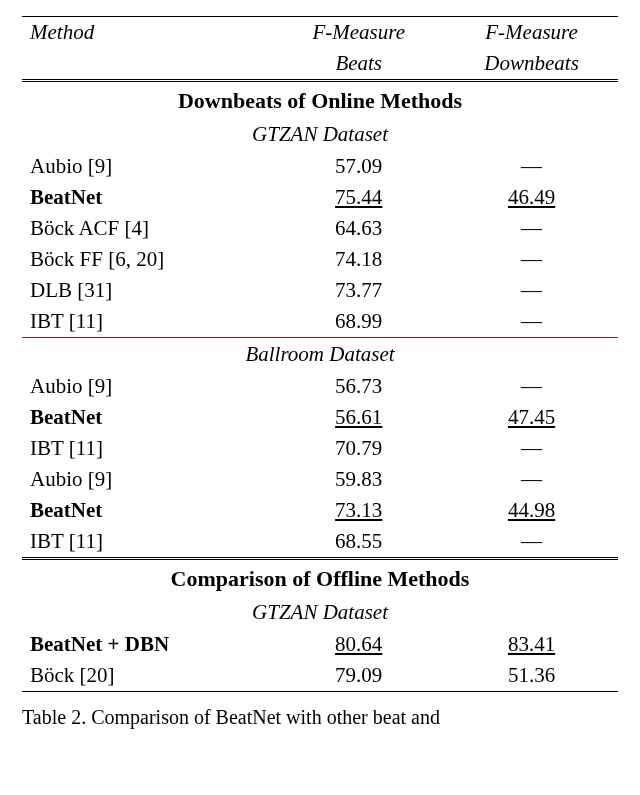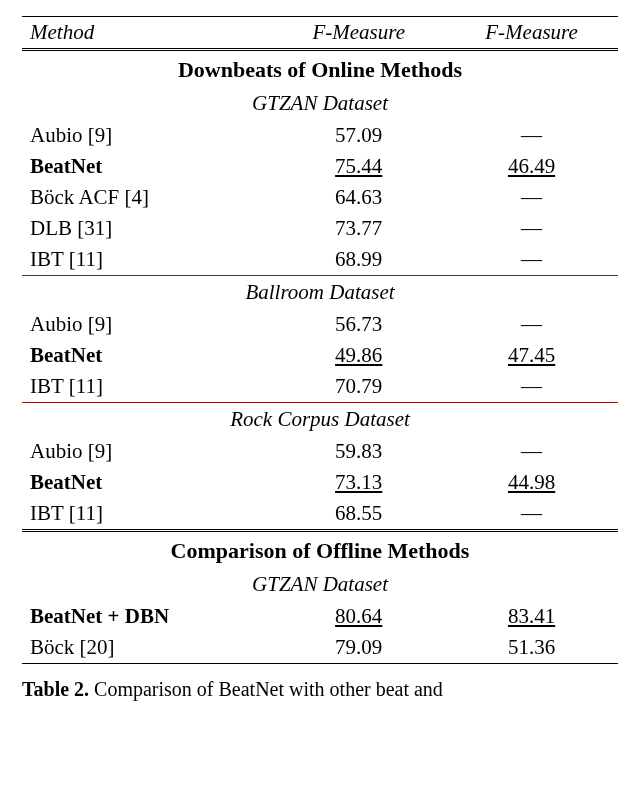--- a/index.html
+++ b/index.html
@@ -51,37 +51,42 @@
   }
   .method-col { text-align: left; padding-left: 8px; }
   .num-col { text-align: center; }
   .bold { font-weight: bold; }
   .ul { text-decoration: underline; }
   .bottom-border td { border-bottom: 1px solid #000; }
   .caption {
     margin-top: 14px;
     font-size: 20px;
   }
-  .caption .lbl { font-weight: bold; }
+  .caption .lbl { font-weight: normal; }
   .dash { text-align:center; }
 </style>
 </head>
 <body>
 
 <table>
   <colgroup>
     <col style="width:42%">
     <col style="width:29%">
     <col style="width:29%">
   </colgroup>
   <tbody>
       <tr class="hdr-row">
     <th class="method-col">Method</th>
     <th class="num-col">F-Measure</th>
     <th class="num-col">F-Measure</th>
+  </tr>
+  <tr class="hdr-sub">
+    <th></th>
+    <th class="num-col">Beats</th>
+    <th class="num-col">Downbeats</th>
   </tr>
 
   <tr class="section-row dbl-top">
     <td colspan="3">Downbeats of Online Methods</td>
   </tr>
 
   <tr class="dataset-row no-border">
     <td colspan="3">GTZAN Dataset</td>
   </tr>
   <tr>
@@ -93,52 +98,54 @@
     <td class="method-col bold">BeatNet</td>
     <td class="num-col"><span class="ul">75.44</span></td>
     <td class="num-col"><span class="ul">46.49</span></td>
   </tr>
   <tr>
     <td class="method-col">Böck ACF [4]</td>
     <td class="num-col">64.63</td>
     <td class="dash">—</td>
   </tr>
   <tr>
+    <td class="method-col">Böck FF [6, 20]</td>
+    <td class="num-col">74.18</td>
+    <td class="dash">—</td>
+  </tr>
+  <tr>
     <td class="method-col">DLB [31]</td>
     <td class="num-col">73.77</td>
     <td class="dash">—</td>
   </tr>
   <tr>
     <td class="method-col">IBT [11]</td>
     <td class="num-col">68.99</td>
     <td class="dash">—</td>
   </tr>
 
   <tr class="dataset-row">
     <td colspan="3">Ballroom Dataset</td>
   </tr>
   <tr>
     <td class="method-col">Aubio [9]</td>
     <td class="num-col">56.73</td>
     <td class="dash">—</td>
   </tr>
   <tr>
     <td class="method-col bold">BeatNet</td>
-    <td class="num-col"><span class="ul">49.86</span></td>
+    <td class="num-col"><span class="ul">56.61</span></td>
     <td class="num-col"><span class="ul">47.45</span></td>
   </tr>
   <tr>
     <td class="method-col">IBT [11]</td>
     <td class="num-col">70.79</td>
     <td class="dash">—</td>
   </tr>
 
-  <tr class="dataset-row">
-    <td colspan="3">Rock Corpus Dataset</td>
-  </tr>
   <tr>
     <td class="method-col">Aubio [9]</td>
     <td class="num-col">59.83</td>
     <td class="dash">—</td>
   </tr>
   <tr>
     <td class="method-col bold">BeatNet</td>
     <td class="num-col"><span class="ul">73.13</span></td>
     <td class="num-col"><span class="ul">44.98</span></td>
   </tr>

